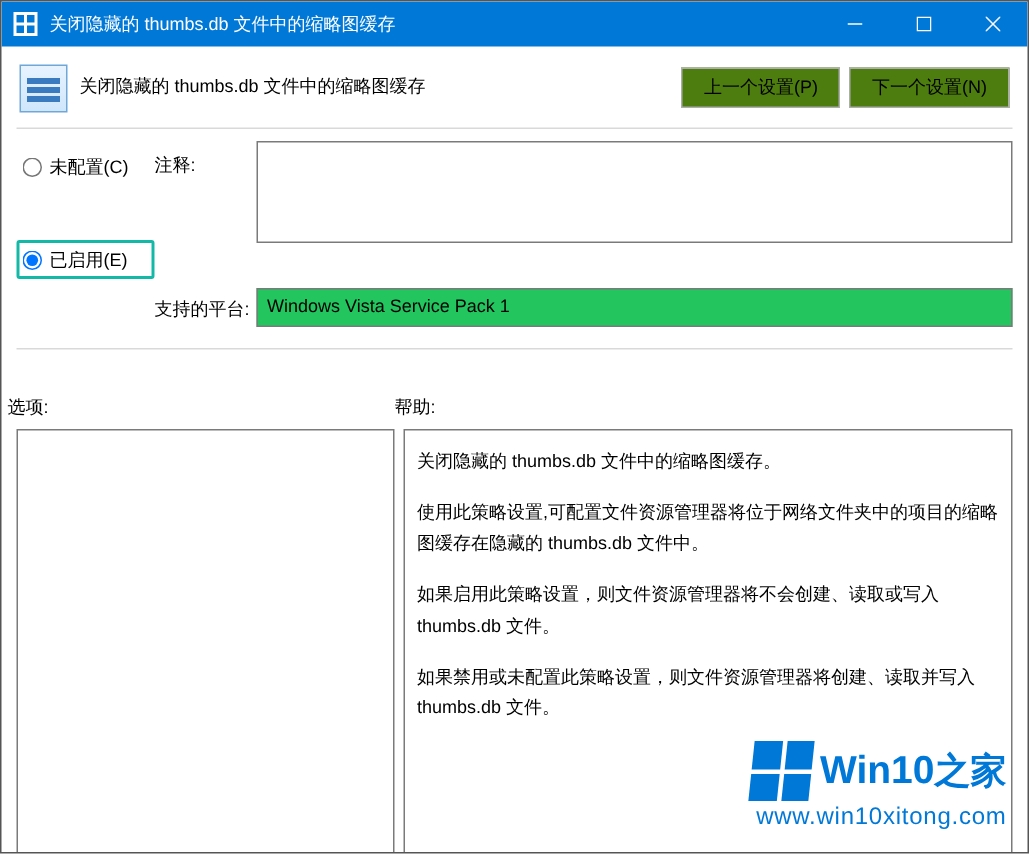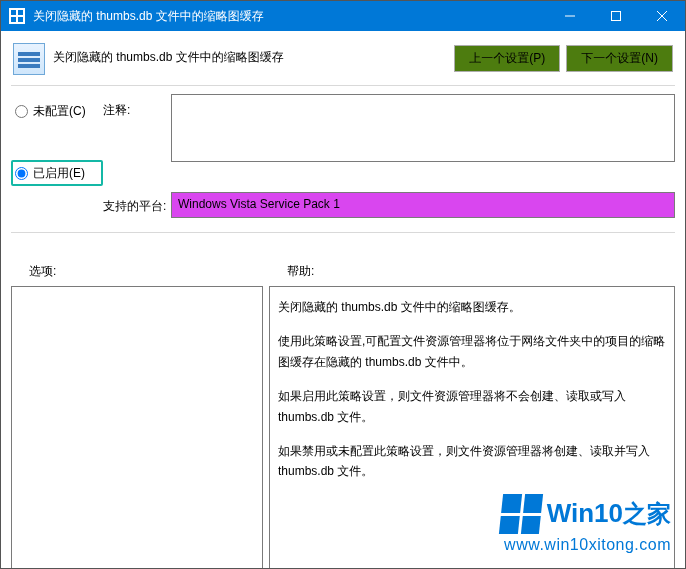--- a/index.html
+++ b/index.html
@@ -125,28 +125,28 @@
     }
     .platform-row {
       display: flex;
       padding: 4px 10px 8px;
       align-items: flex-start;
     }
     .platform-row .label-col { padding-top: 6px; }
     .platform-box {
       flex: 1;
       border: 1px solid #7a7a7a;
-      background: #d946ef;
+      background: #22c55e;
       padding: 4px 6px;
       font-size: 12px;
       height: 26px;
     }
     .labels-row {
       display: flex;
-      padding: 24px 28px 6px;
+      padding: 24px 4px 6px;
       font-size: 12px;
     }
     .labels-row .left-lbl { width: 258px; }
     .panels {
       display: flex;
       padding: 0 10px;
       gap: 6px;
       height: 316px;
     }
     .panel {

